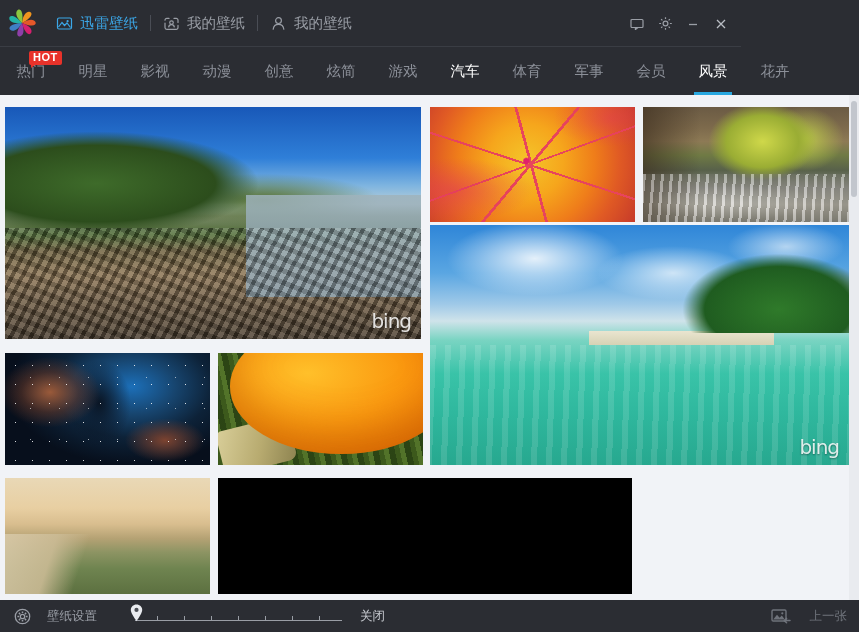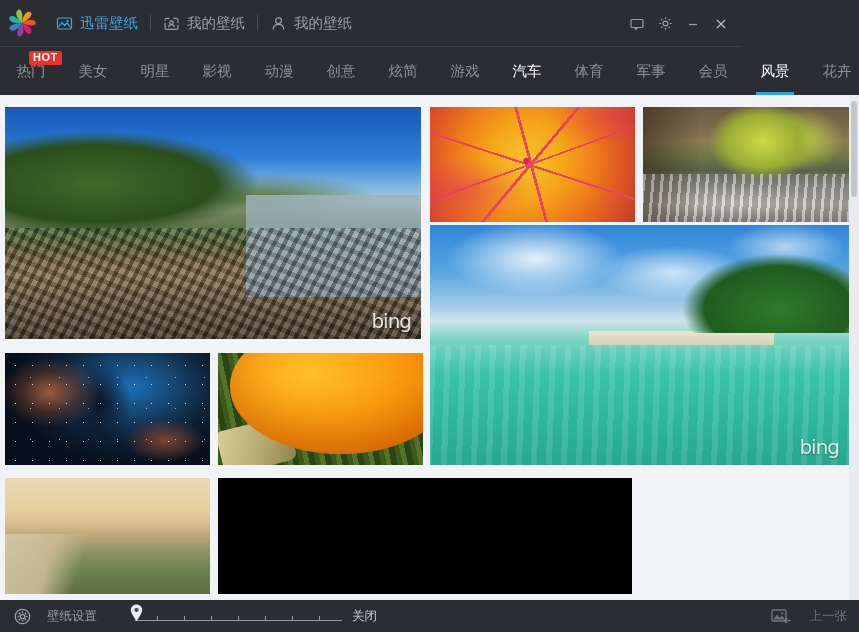--- a/index.html
+++ b/index.html
@@ -208,21 +208,21 @@
   #bottombar{
     position:absolute; left:0; top:600px; width:859px; height:32px;
     background:#2b2d33; display:flex; align-items:center;
   }
   #wpset{ display:flex; align-items:center; gap:16px; margin-left:14px; cursor:pointer;
           color:#9a9ea6; font-size:12.5px; }
   #slider-wrap{ position:relative; margin-left:30px; width:215px; height:32px; }
   #track{ position:absolute; left:8px; right:0; top:20px; height:1px; background:#9a9ea6; }
   .tick{ position:absolute; top:16px; width:1px; height:4px; background:#9a9ea6; }
   #pin{ position:absolute; left:3px; top:4px; width:13px; height:18px; cursor:pointer; }
-  #slider-label{ margin-left:10px; color:#c9ccd2; font-size:12.5px; }
+  #slider-label{ margin-left:18px; color:#c9ccd2; font-size:12.5px; }
   #prevbtn{ position:absolute; right:12px; display:flex; align-items:flex-start; gap:19px;
             color:#6f737b; font-size:12.5px; cursor:pointer; }
 </style>
 </head>
 <body>
 
 <div id="titlebar">
 
   <div id="logo">
     <svg width="30" height="30" viewBox="0 0 30 30">
@@ -302,23 +302,20 @@
         <path d="M3 3 L11 11 M11 3 L3 11" stroke="#b9bdc4" stroke-width="1.3"></path>
       </svg>
     </div>
   </div>
 </div>
 
 <div id="tabs">
     <div class="tab">
       <span>热门</span>
       <span class="badge">HOT</span>
-    </div>
-    <div class="tab">
-      <span>美女</span>
     </div>
     <div class="tab">
       <span>明星</span>
     </div>
     <div class="tab">
       <span>影视</span>
     </div>
     <div class="tab">
       <span>动漫</span>
     </div>

